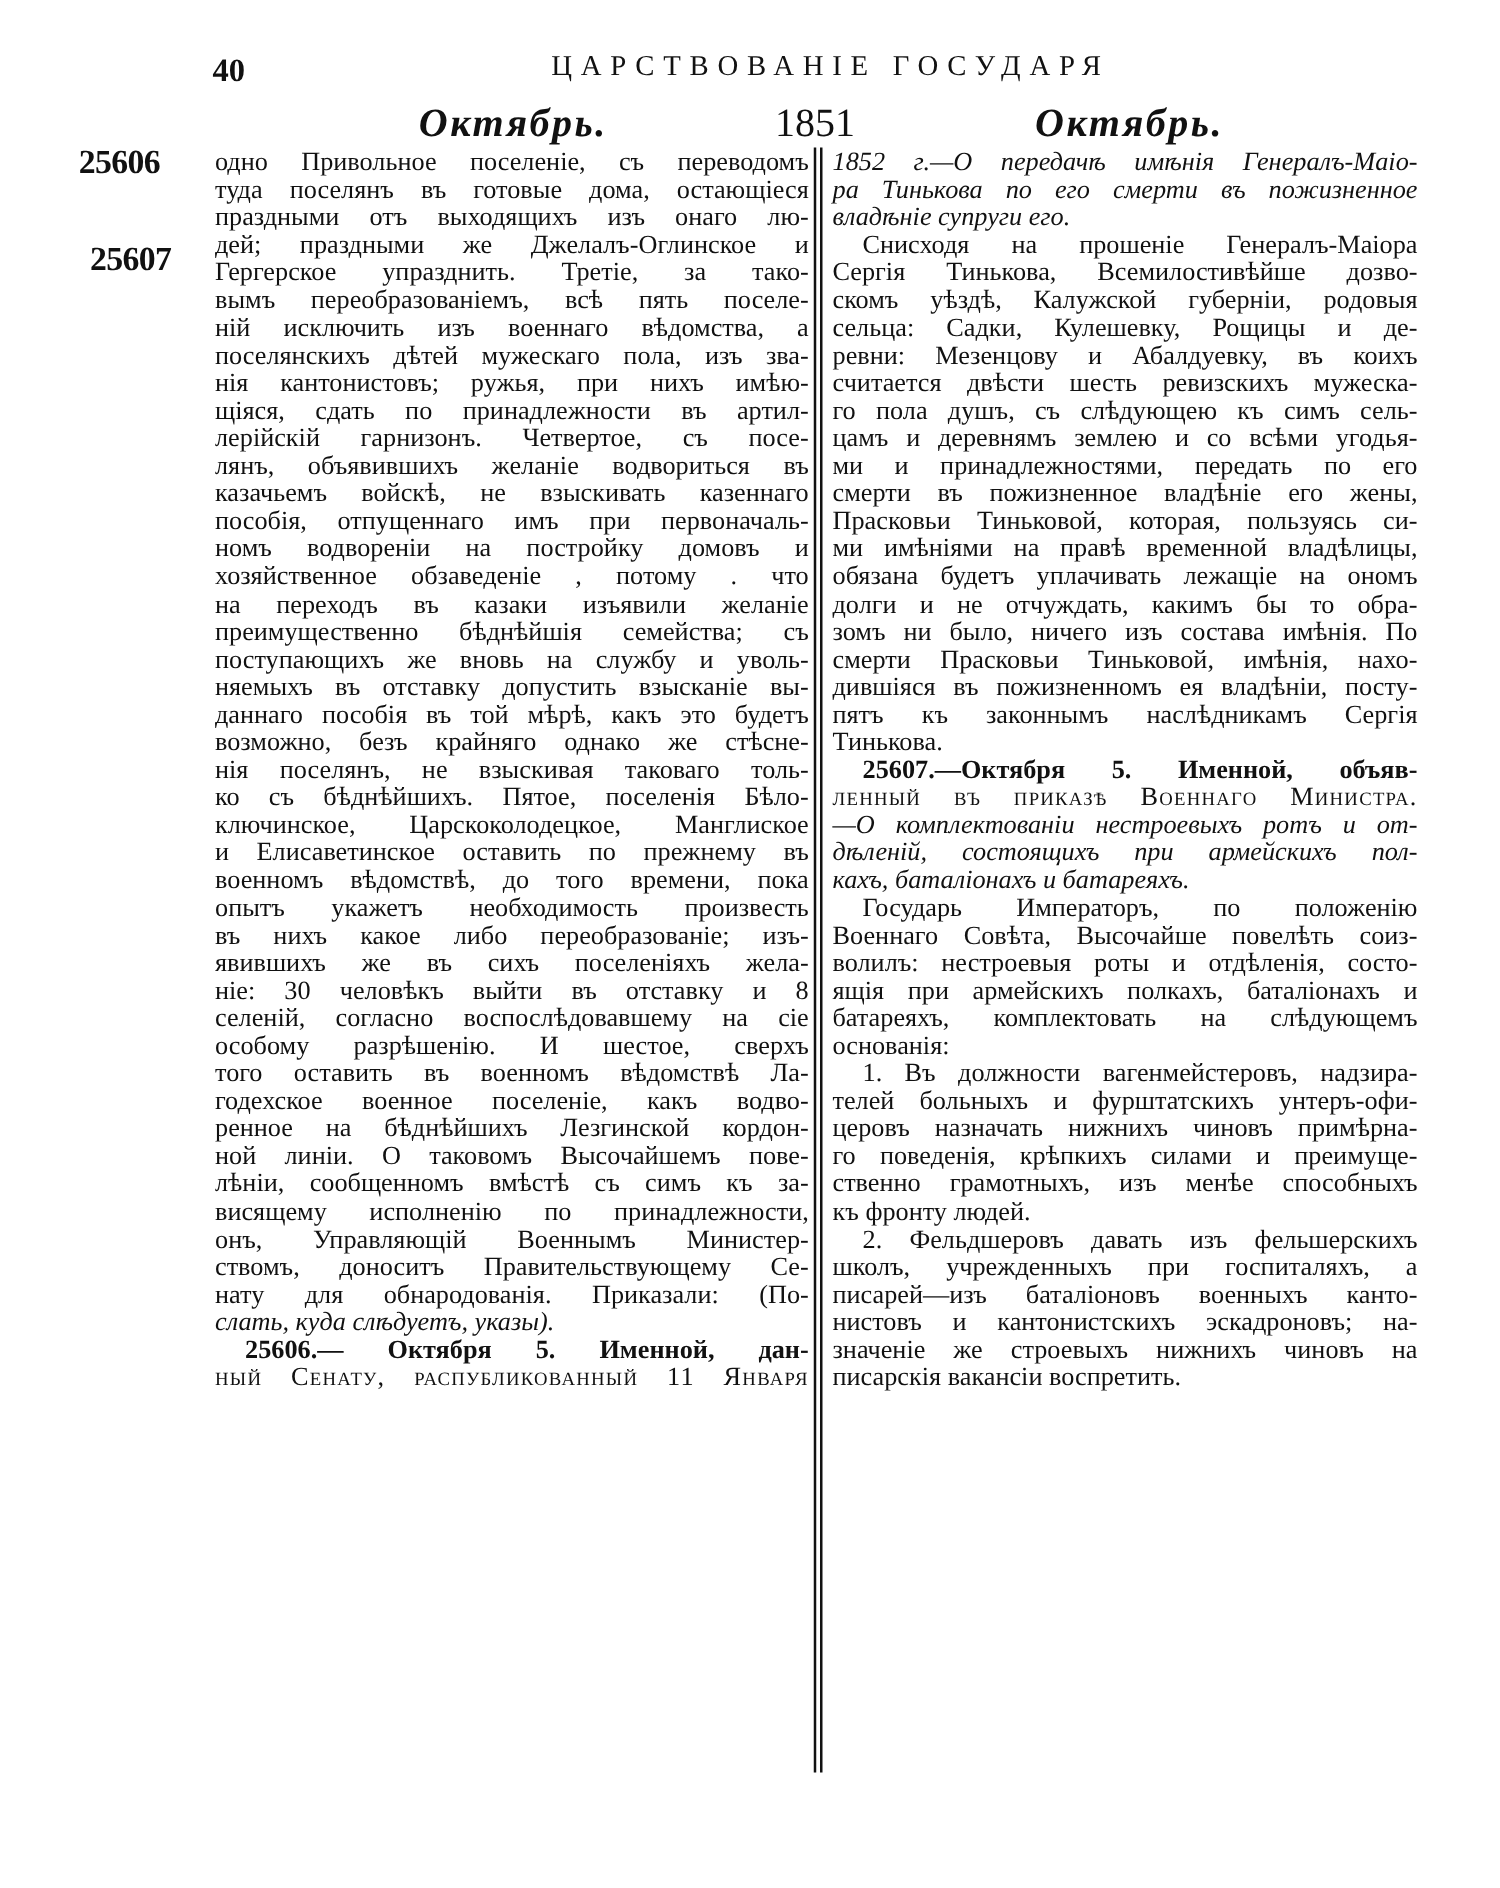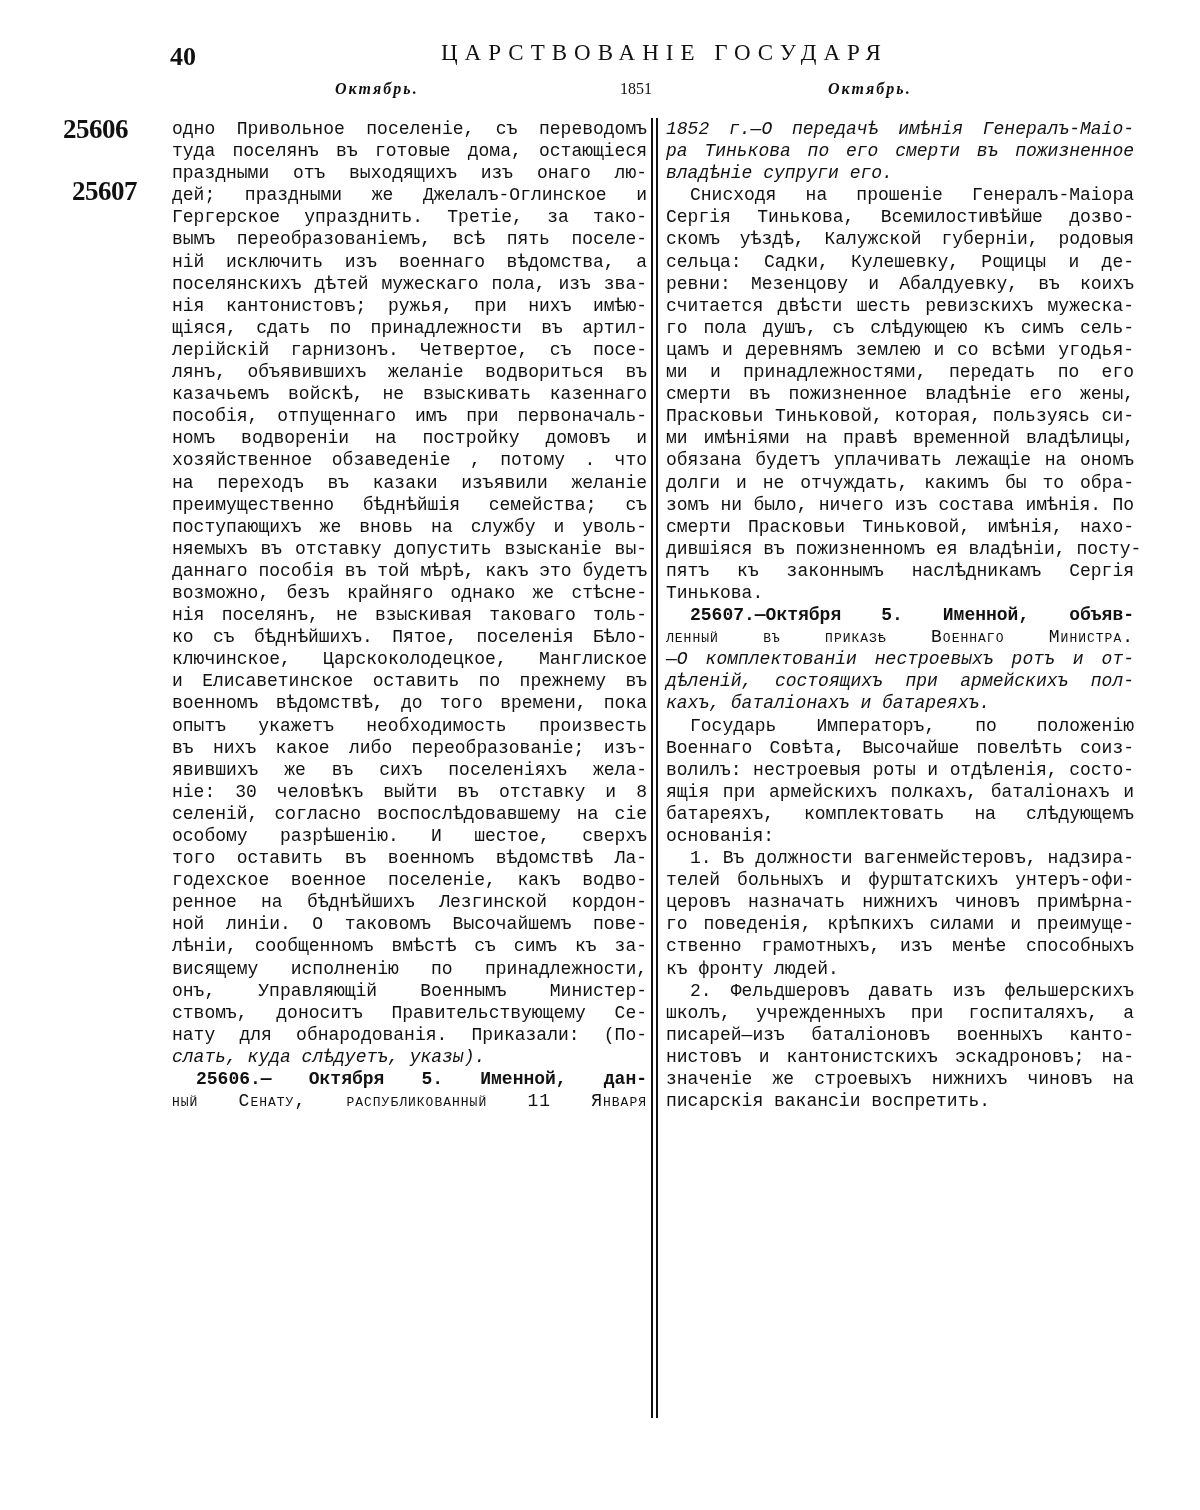--- a/index.html
+++ b/index.html
@@ -1,30 +1,30 @@
 <!DOCTYPE html>
 <html><head>
 <meta charset="utf-8">
 <style>
   html, body { margin:0; padding:0; background:#ffffff; }
   body { width:1200px; height:1510px; position:relative; overflow:hidden; color:#111; font-family:"DejaVu Serif", serif; }
   .page { position:absolute; left:0; top:0; width:1200px; height:1510px; }
   .running-head { position:absolute; top:40px; left:0; width:1200px; height:40px; }
   .page-number { position:absolute; left:170px; top:2px; font-size:26px; font-weight:bold; font-family:"Liberation Serif", serif; }
   .page-title { position:absolute; left:400px; top:0; font-size:23px; font-weight:normal; letter-spacing:7px; font-family:"Liberation Serif", serif;margin-left:41px; }
-  .subhead { position:absolute; top:80px; left:0; width:1200px; height:36px; font-family:"Liberation Serif", serif; font-size:16px; }
+  .subhead { position:absolute; top:80px; left:0; width:1200px; height:36px; font-family:"Liberation Serif", serif; font-size:32px; }
   .month-left { position:absolute; left:335px; top:0; font-style:italic; font-weight:bold; letter-spacing:2px; }
   .year { position:absolute; left:620px; top:0; font-weight:normal; }
   .month-right { position:absolute; left:828px; top:0; font-style:italic; font-weight:bold; letter-spacing:2px; }
 
   .margin-num { position:absolute; font-family:"Liberation Serif", serif; font-weight:900; font-size:27px; letter-spacing:-0.5px; }
   .mn1 { left:63px; top:114px; }
-  .mn2 { left:72px; top:176px; }
+  .mn2 { left:72px; top:192px; }
 
-  .col { position:absolute; top:118px; font-family:Liberation Mono, monospace; font-size:18px; line-height:22.1px; text-align:justify; }
+  .col { position:absolute; top:118px; font-family:Liberation Serif, serif; font-size:21px; line-height:22.1px; text-align:justify; }
   .col-left { left:172px; width:475px; }
   .col-right { left:666px; width:468px; }
   .col .line { display:block; white-space:nowrap; text-align:justify; text-align-last:justify; height:22.1px; overflow:visible; }
   .col .line.last { text-align-last:left; }
   .col .indent { padding-left:24px; }
   .it { font-style:italic; }
   .sc { font-variant:small-caps; letter-spacing:1px; }
 
   .divider { position:absolute; left:651px; top:118px; width:2px; height:1300px; background:#111; }
   .divider2 { position:absolute; left:656px; top:118px; width:2px; height:1300px; background:#111; }

